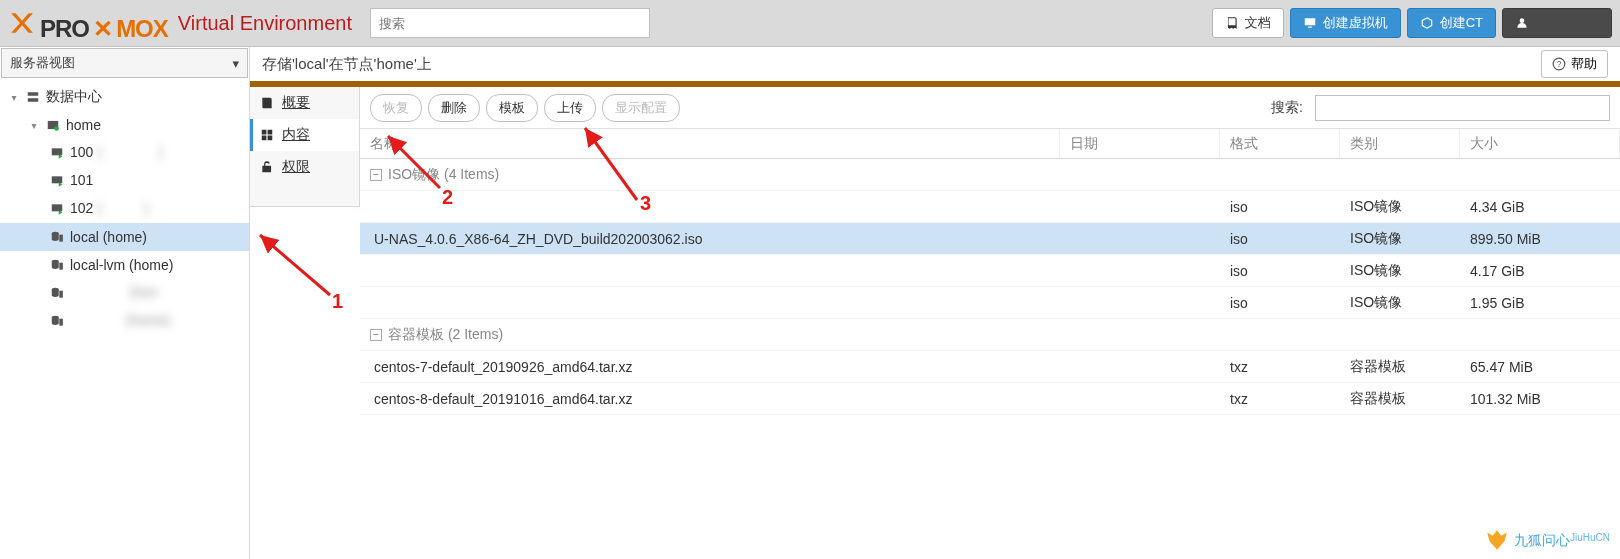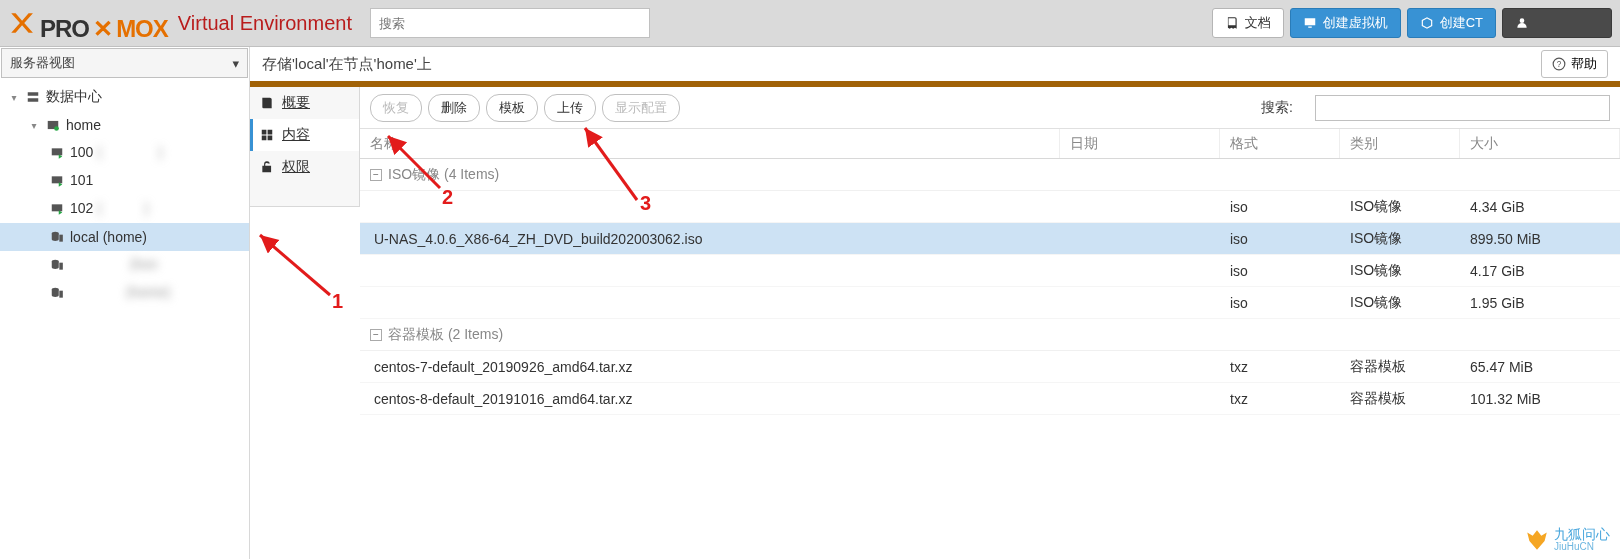--- a/index.html
+++ b/index.html
@@ -38,21 +38,21 @@
 .panel-body { flex: 1; display: flex; }
 .sub-nav { width: 110px; border-right: 1px solid #d8d8d8; border-bottom: 1px solid #d8d8d8; background: #f7f7f7; height: 120px; text-decoration: underline; }
 .sub-nav-item { height: 32px; display: flex; align-items: center; gap: 8px; padding: 0 10px; font-size: 14px; cursor: pointer; }
 .sub-nav-item.active { background: #fff; border-left: 3px solid #3892d4; padding-left: 7px; font-weight: 500; }
 
 .grid-panel { flex: 1; display: flex; flex-direction: column; border-left: none; }
 .toolbar { height: 42px; border-bottom: 1px solid #e0e0e0; display: flex; align-items: center; padding: 0 10px; gap: 6px; }
 .tbtn { height: 28px; padding: 0 12px; border: 1px solid #c0c0c0; background: #fff; cursor: pointer; font-size: 13px; border-radius: 13px; color: #333; }
 .tbtn.disabled { color: #bbb; }
 .toolbar-spacer { flex: 1; }
-.search-label { font-size: 14px; color: #444; margin-right: 16px; }
+.search-label { font-size: 14px; color: #444; margin-right: 6px; }
 .search-box { width: 295px; height: 26px; border: 1px solid #c0c0c0; padding: 0 6px; }
 
 .grid-header { display: flex; height: 30px; border-bottom: 1px solid #d8d8d8; font-size: 14px; color: #888; }
 .grid-col { padding: 0 10px; display: flex; align-items: center; border-right: 1px solid #eee; }
 .col-name { flex: 1; }
 .col-date { width: 160px; }
 .col-fmt { width: 120px; }
 .col-type { width: 120px; }
 .col-size { width: 160px; padding-right: 20px; }
 
@@ -63,21 +63,21 @@
 .grid-row .grid-col { border-right: none; }
 .grid-row.selected { background: #cde2f4; }
 .grid-row .col-name { padding-left: 14px; }
 
 
 .anno { position: absolute; color: #e21b1b; font-weight: 700; pointer-events: none; z-index: 50; }
 .anno-num { font-size: 20px; font-family: Arial; }
 .arrow-svg { position: absolute; z-index: 49; pointer-events: none; }
 
 .watermark { position: absolute; right: 10px; bottom: 6px; font-size: 12px; color: #4aa7dd; display: flex; align-items: center; gap: 4px; }
-.watermark .wm-sub { display:flex; flex-direction: column; line-height: 1.05; }
+.watermark .wm-sub { display:flex; flex-direction: row; line-height: 1.05; }
 .watermark .wm-cn { font-size: 14px; }
 .watermark .wm-en { font-size: 10px; color: #6fb7e0; }
 </style>
 </head>
 <body>
 
 <div class="topbar">
   <div class="logo">
     <svg class="icon-svg" viewBox="0 0 24 24" style="width:26px;height:26px;">
         <path fill="#e57000" d="M3 3l8 9-8 9h4l6-7 6 7h4l-8-9 8-9h-4l-6 7-6-7z"></path>
@@ -180,20 +180,32 @@
           <span class="tree-indent"></span>
           <span class="tree-indent"></span>
           <span class="tree-icon">
             <svg class="icon-svg" viewBox="0 0 24 24">
               <ellipse cx="9" cy="6" rx="6" ry="3" fill="#555"></ellipse>
               <path fill="#555" d="M3 6v10c0 1.7 2.7 3 6 3s6-1.3 6-3V6"></path>
               <rect x="16" y="8" width="6" height="12" fill="#555"></rect>
             </svg>
           </span>
           <span>local (home)</span>
+        </div>
+      <div class="tree-row">
+          <span class="tree-indent"></span>
+          <span class="tree-indent"></span>
+          <span class="tree-icon">
+            <svg class="icon-svg" viewBox="0 0 24 24">
+              <ellipse cx="9" cy="6" rx="6" ry="3" fill="#555"></ellipse>
+              <path fill="#555" d="M3 6v10c0 1.7 2.7 3 6 3s6-1.3 6-3V6"></path>
+              <rect x="16" y="8" width="6" height="12" fill="#555"></rect>
+            </svg>
+          </span>
+          <span>local-lvm (home)</span>
         </div>
       <div class="tree-row">
           <span class="tree-indent"></span>
           <span class="tree-indent"></span>
           <span class="tree-icon">
             <svg class="icon-svg" viewBox="0 0 24 24">
               <ellipse cx="9" cy="6" rx="6" ry="3" fill="#555"></ellipse>
               <path fill="#555" d="M3 6v10c0 1.7 2.7 3 6 3s6-1.3 6-3V6"></path>
               <rect x="16" y="8" width="6" height="12" fill="#555"></rect>
             </svg>

